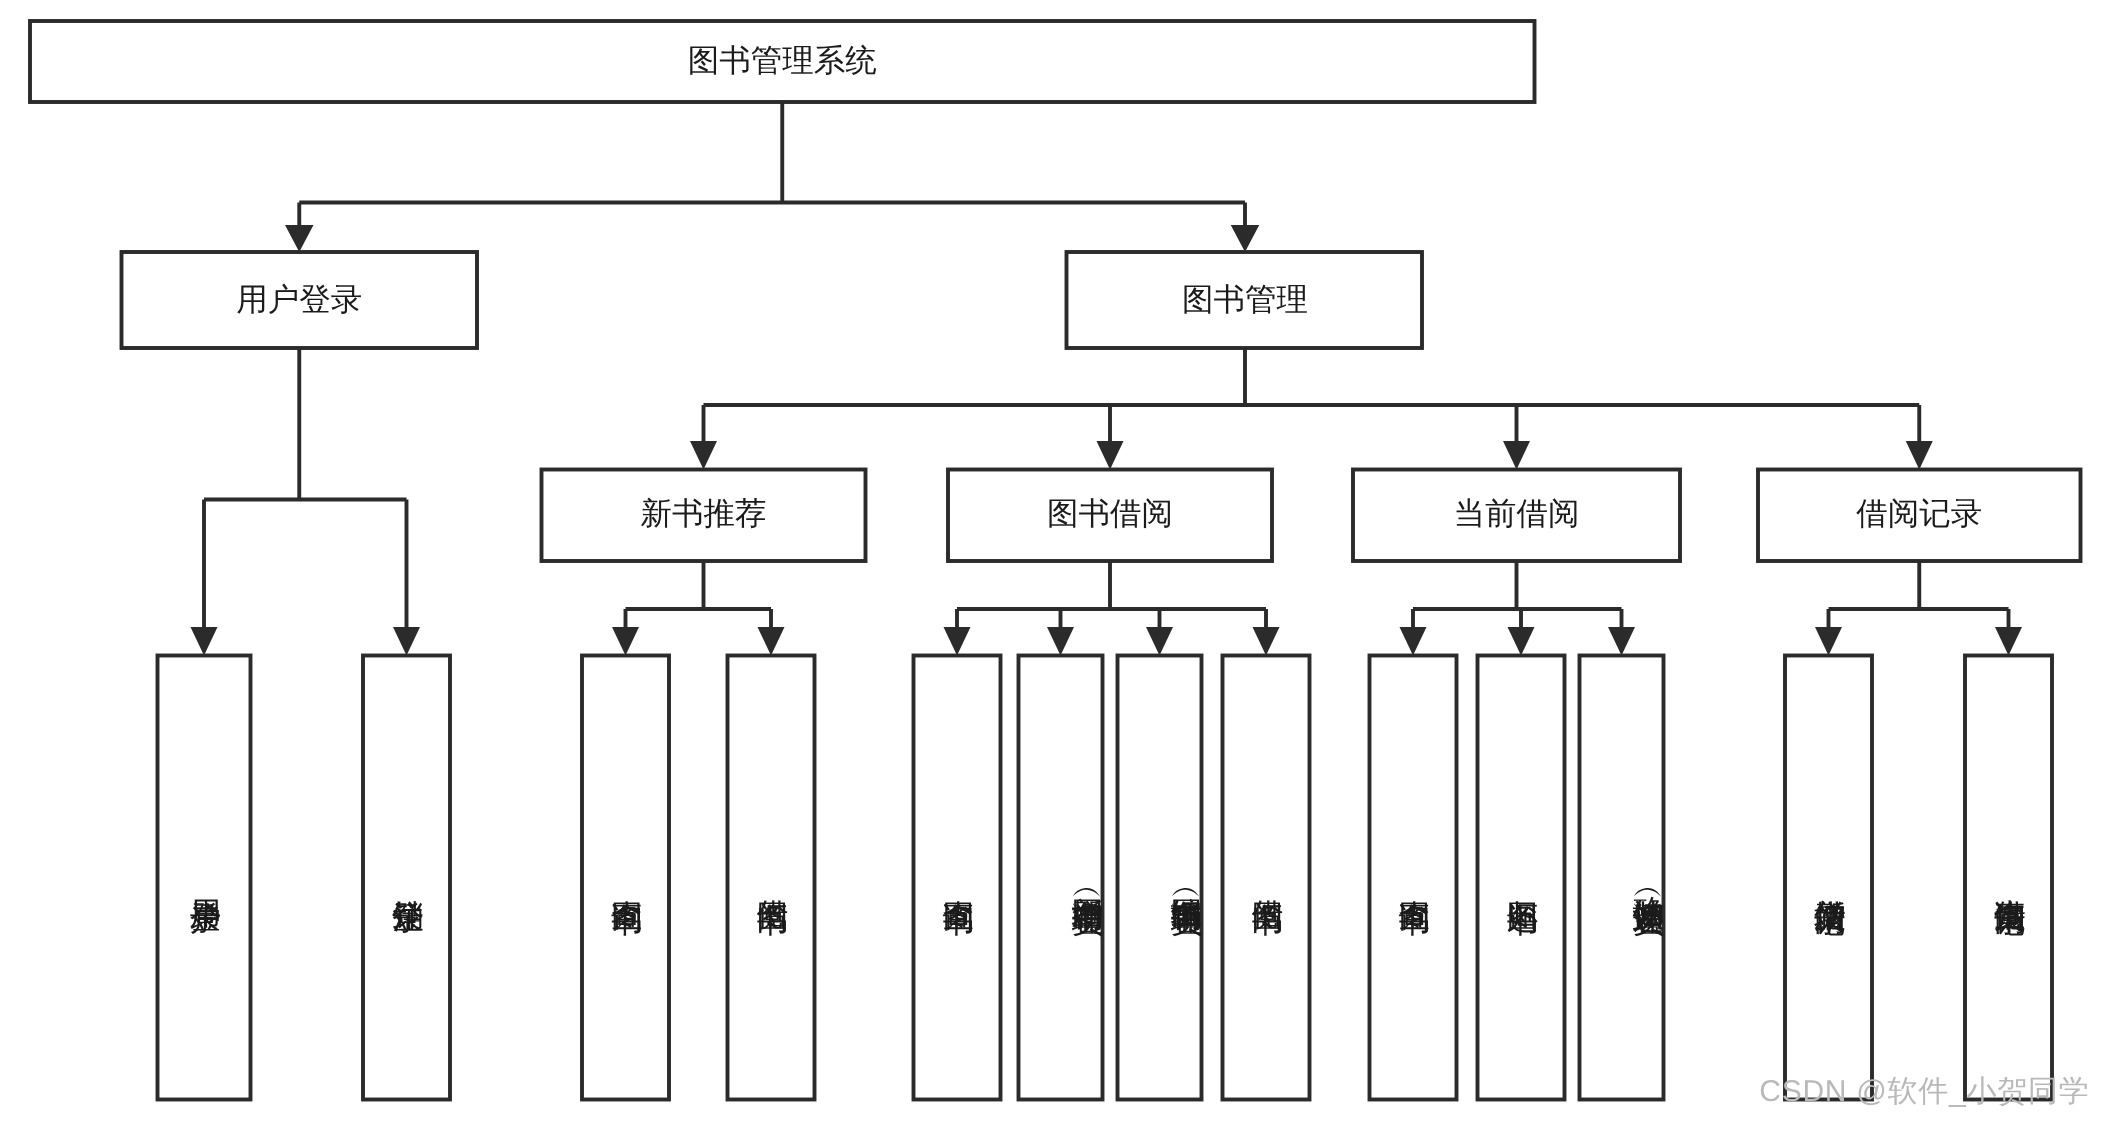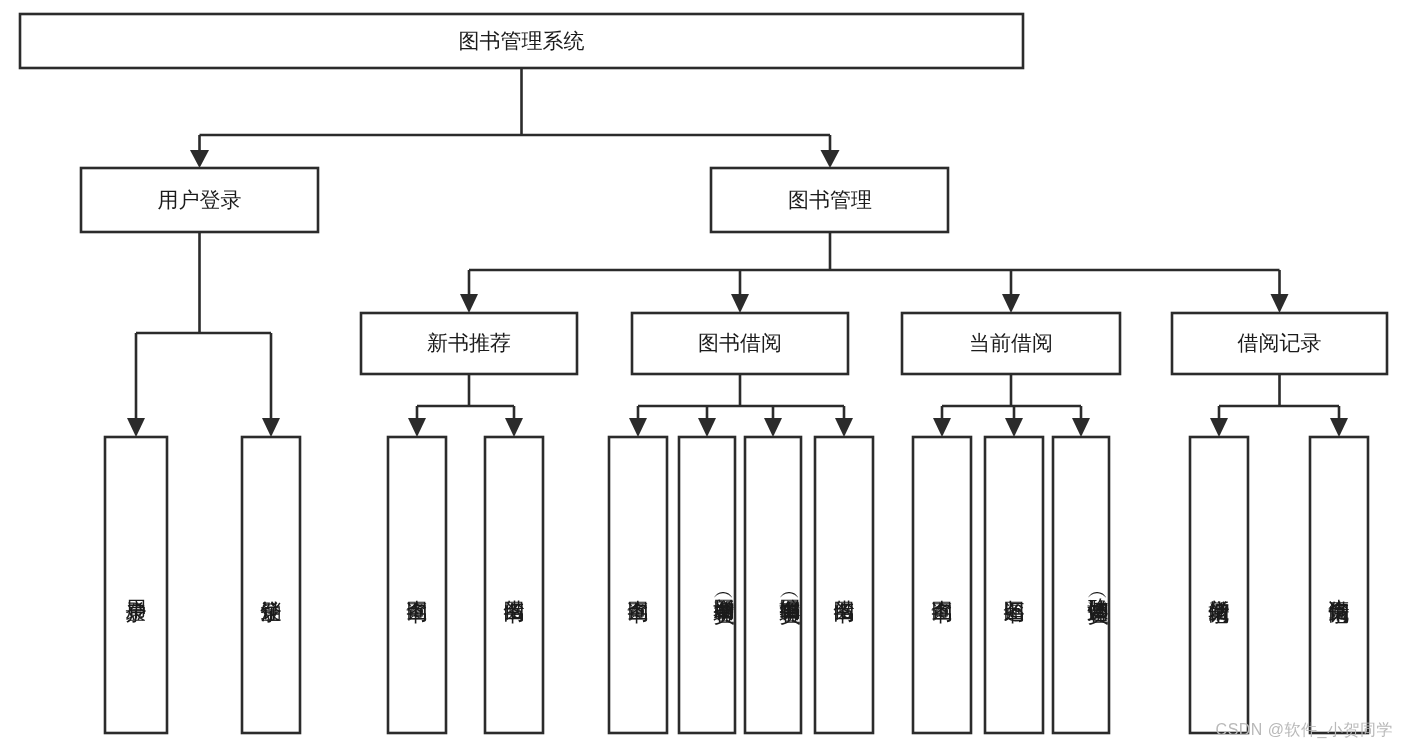--- a/index.html
+++ b/index.html
@@ -62,21 +62,21 @@
     display: flex;
     align-items: center;
     justify-content: center;
     pointer-events: none;
   }
   .watermark {
     position: absolute;
     right: 12px;
     bottom: 6px;
     font-family: "Liberation Sans", "DejaVu Sans", sans-serif;
-    font-size: 16px;
+    font-size: 20px;
     color: #b9b9b9;
     white-space: nowrap;
     letter-spacing: 0.5px;
   }
 </style>
 </head>
 <body>
 
 <div id="diagram-root">
 

